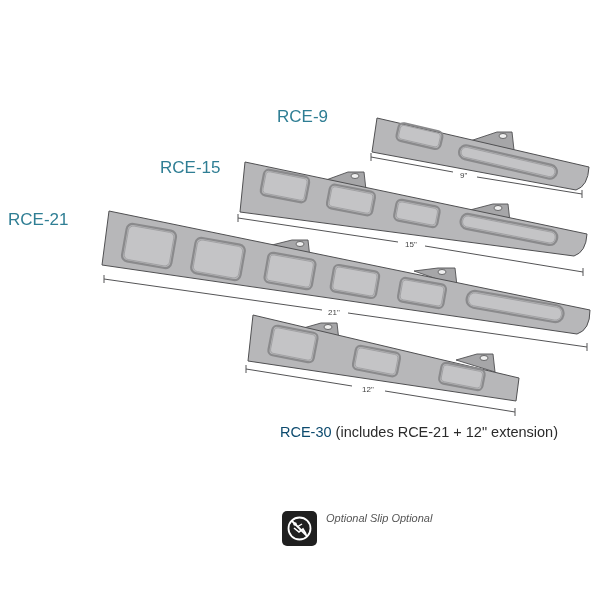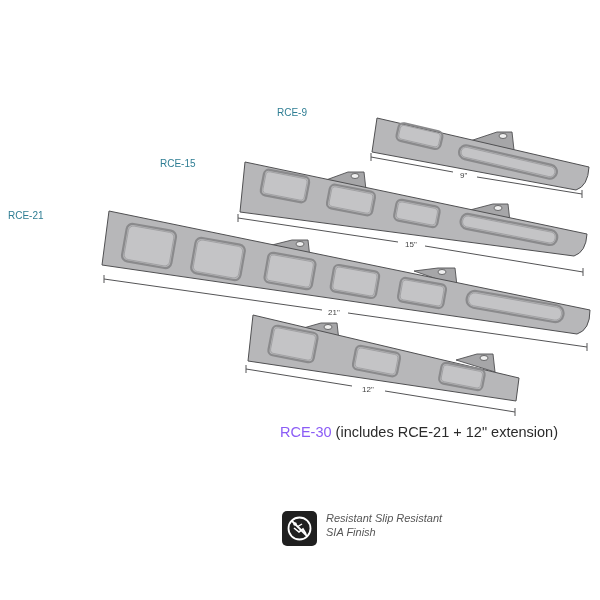--- a/index.html
+++ b/index.html
@@ -6,23 +6,23 @@
   body { width: 600px; height: 600px; position: relative; overflow: hidden;
          font-family: "Liberation Sans", sans-serif; }
   svg.drawing { position: absolute; left: 0; top: 0; }
   .part-body { fill: #b7b7b9; stroke: #505052; stroke-width: 1; }
   .pocket-outer { fill: none; stroke: #8a8a8c; stroke-width: 2.2; }
   .pocket-inner { fill: #c4c4c6; stroke: #9d9d9f; stroke-width: 0.8; }
   .bracket { fill: #a6a6a8; stroke: #505052; stroke-width: 0.9; }
   .bracket-hole { fill: #efefef; stroke: #505052; stroke-width: 0.8; }
   .dim-line { stroke: #545456; stroke-width: 1; fill: none; }
   .dim-label { font-family: "Liberation Sans", sans-serif; font-size: 8px; fill: #444; }
-  .model-label { position: absolute; font-size: 10px; color: #2f7e94; white-space: nowrap; text-align: center; }
+  .model-label { position: absolute; font-size: 17px; color: #2f7e94; white-space: nowrap; text-align: center; }
   .caption { position: absolute; left: 280px; top: 424px; font-size: 14.5px; color: #2b2b2b; white-space: nowrap; }
-  .caption .model { color: #8b5cf6; }
+  .caption .model { color: #0c4a6e; }
   .badge { position: absolute; left: 282px; top: 511px; width: 35px; height: 35px;
            background: #1f1f1f; border-radius: 5px; }
   .badge-text { position: absolute; left: 326px; top: 511px; font-size: 11px; line-height: 14px;
                 font-style: italic; color: #555; }
 </style>
 </head>
 <body>
 
 <svg class="drawing" width="600" height="600" viewBox="0 0 600 600">
 
@@ -138,15 +138,14 @@
 <div class="badge">
   <svg width="35" height="35" viewBox="0 0 35 35">
     <circle cx="17.5" cy="17.5" r="11" fill="none" stroke="#ffffff" stroke-width="1.8"></circle>
     <line x1="9.5" y1="9.5" x2="25.5" y2="25.5" stroke="#ffffff" stroke-width="1.8"></line>
     <circle cx="13" cy="13" r="1.8" fill="#ffffff"></circle>
     <path d="M12,17 L17,21 L21,18 L24,23" fill="none" stroke="#ffffff" stroke-width="1.6"></path>
     <path d="M15,16 L20,13" fill="none" stroke="#ffffff" stroke-width="1.4"></path>
   </svg>
 </div>
 <div class="badge-text">
-  <div>Resistant Slip Resistant</div>
-  <div>SIA Finish</div>
+  <div>Optional Slip Optional</div>
 </div>
 
 </body></html>

